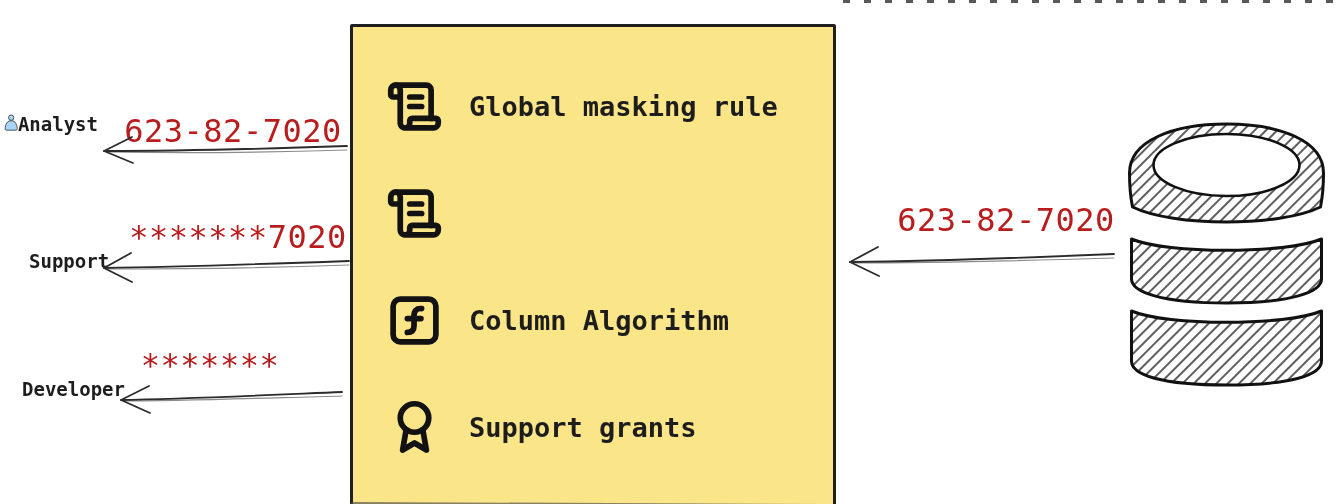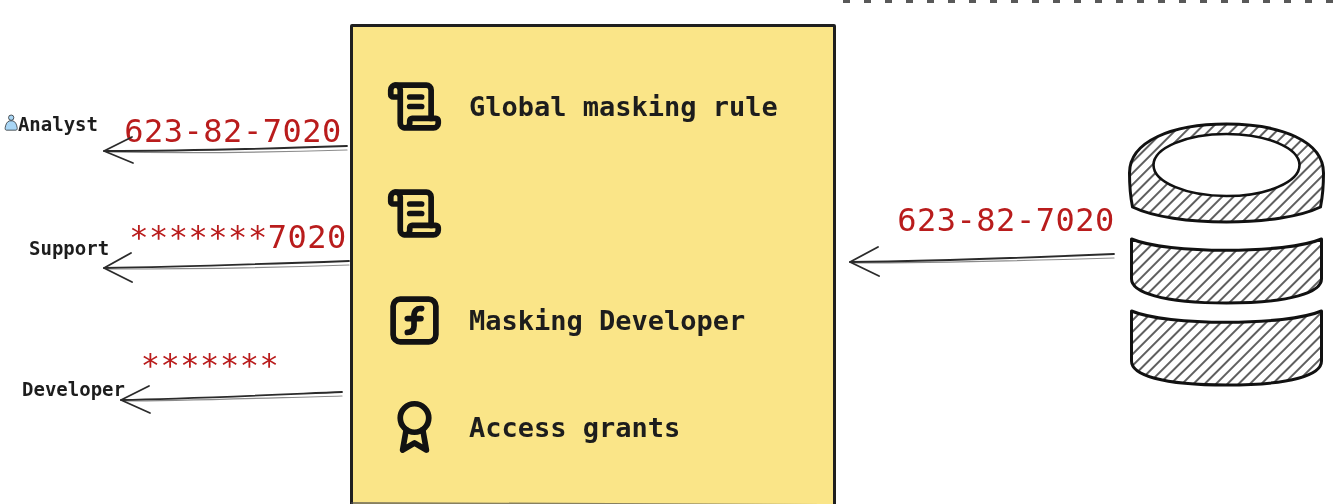--- a/index.html
+++ b/index.html
@@ -11,21 +11,21 @@
   .top-dashes{
     position:absolute;left:843px;top:0;width:497px;height:3px;
     background:repeating-linear-gradient(90deg,#2f2f2f 0 7px,transparent 7px 21px);
     opacity:.8;
   }
   
   .persona{position:absolute;width:94px;display:flex;flex-direction:row;align-items:center;}
   .persona svg{display:block;}
   .persona-label{margin-top:2px;font-size:19px;font-weight:600;white-space:nowrap;}
   .p-analyst{left:4px;top:86px;}
-  .p-support{left:7px;top:210px;gap:22px;}
+  .p-support{left:7px;top:223px;gap:22px;}
   .p-developer{left:9px;top:351px;margin-left:13px;}
   
   .flow-label{
     position:absolute;transform:translateX(-50%);font-size:32px;font-weight:400;
     white-space:nowrap;letter-spacing:.5px;color:#b91c1c;
   }
   .l-analyst{left:233px;top:112px;}
   .l-support{left:238px;top:218px;}
   .l-developer{left:210px;top:346px;}
   .l-database{left:1006px;top:201px;}
@@ -127,29 +127,29 @@
         <path d="M8 21h12a2 2 0 0 0 2-2v-1a1 1 0 0 0-1-1H11a1 1 0 0 0-1 1v1a2 2 0 1 1-4 0V5a2 2 0 1 0-4 0v2a1 1 0 0 0 1 1h3"></path>
       </svg>
     </div>
 
     <div class="mask-row">
       <svg class="row-icon" width="57" height="57" viewBox="0 0 24 24">
         <rect width="18" height="18" x="3" y="3" rx="3"></rect>
         <path d="M9 17c2 0 2.8-1 2.8-2.8V10c0-2 1-3.3 3.2-3"></path>
         <path d="M9 11.2h5.7"></path>
       </svg>
-      <span class="mask-row-label">Masking Developer</span>
+      <span class="mask-row-label">Column Algorithm</span>
     </div>
 
     <div class="mask-row">
       <svg class="row-icon" width="57" height="57" viewBox="0 0 24 24">
         <circle cx="12" cy="8" r="6"></circle>
         <path d="M15.477 12.89 17 21.5l-5-3-5 3 1.523-8.61"></path>
       </svg>
-      <span class="mask-row-label">Access grants</span>
+      <span class="mask-row-label">Support grants</span>
     </div>
 
     <div class="sketch-line"></div>
   </div>
 
   <svg class="db" width="211" height="282" viewBox="0 0 210 282">
     <defs>
       <pattern id="hatch" width="8" height="8" patternUnits="userSpaceOnUse" patternTransform="rotate(45)">
         <rect width="8" height="8" fill="#ffffff"></rect>
         <line x1="1" y1="0" x2="1" y2="8" stroke="#5f5f5f" stroke-width="2"></line>

